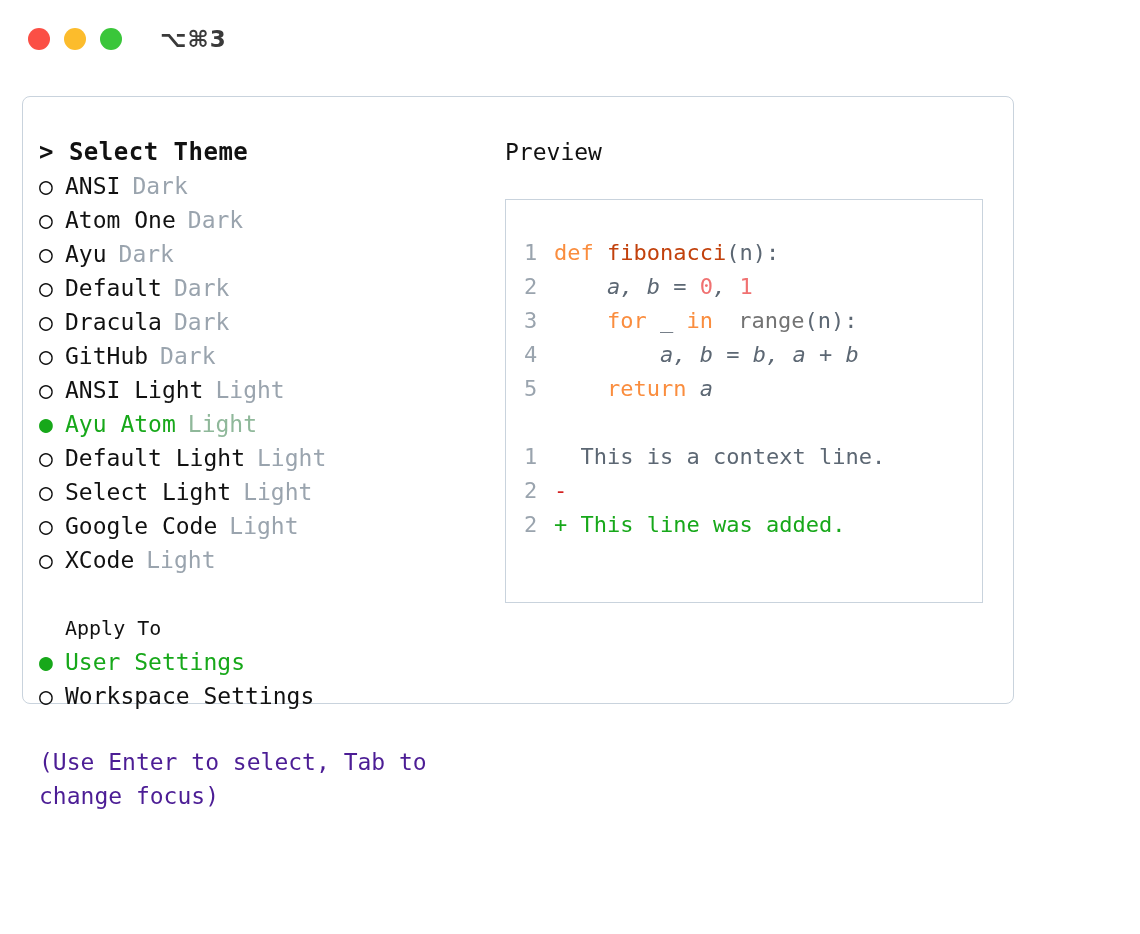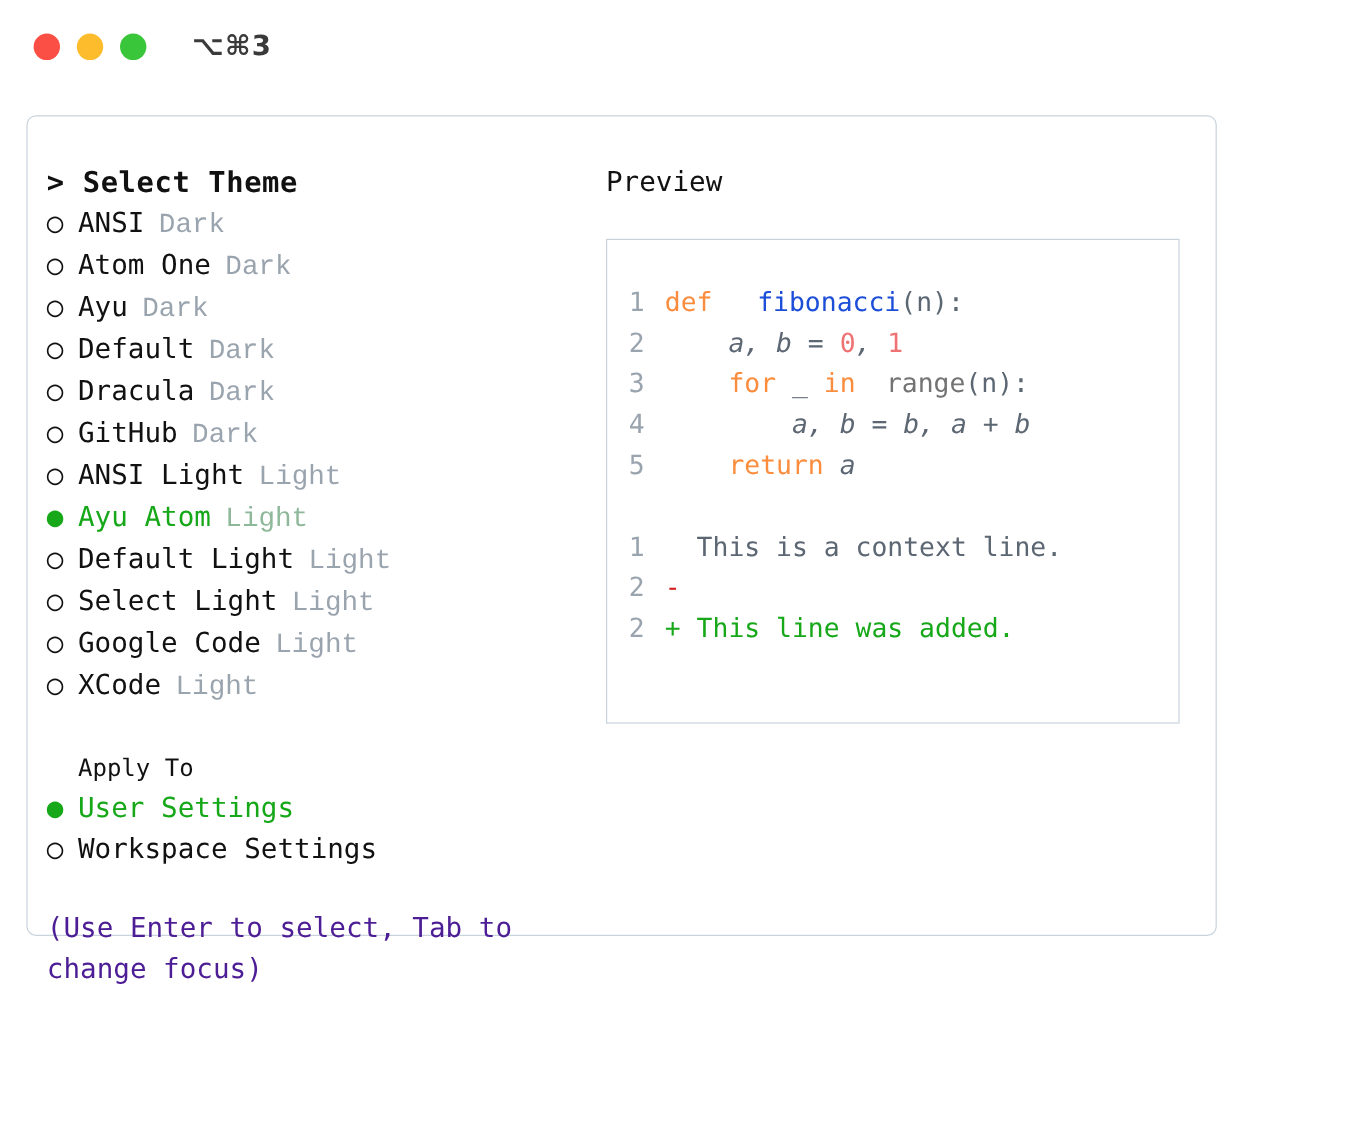--- a/index.html
+++ b/index.html
@@ -49,21 +49,21 @@
     font-weight: bold;
     color: #3a3a3a;
     letter-spacing: 1px;
     font-family: "DejaVu Sans", sans-serif;
   }
   .panel {
     position: absolute;
     left: 22px;
     top: 96px;
     width: 992px;
-    height: 684px;
+    height: 608px;
     border: 1px solid #c9d3dd;
     border-radius: 8px;
     box-sizing: border-box;
     background: #ffffff;
   }
   .cols {
     display: flex;
     padding: 38px 0 0 0;
   }
   .left-col {
@@ -97,21 +97,20 @@
     display: inline-block;
     flex: 0 0 26px;
     color: #111111;
   }
   .bullet.sel { color: #17a81a; }
   .theme-name { color: #111111; }
   .theme-row.selected .theme-name { color: #17a81a; }
   .theme-kind {
     color: #9aa4ae;
     margin-left: 12px;
-    font-family: Liberation Mono, monospace;
   }
   .theme-row.selected .theme-kind { color: #8fb89a; }
   .section-gap { height: 34px; }
   .apply-title {
     font-size: 20px;
     line-height: 34px;
     color: #111111;
     white-space: pre;
     padding-left: 26px;
   }
@@ -155,21 +154,21 @@
   }
   .lineno {
     color: #9aa4ae;
     width: 30px;
     display: inline-block;
     text-align: left;
     flex: 0 0 30px;
   }
   .code-body { white-space: pre; }
   .kw { color: #fa8d3e; }
-  .fn { color: #1d4ed8; margin-left: 24px; }
+  .fn { color: #c2410c; }
   .num { color: #f07171; }
   .builtin { color: #737373; margin-left: 12px; }
   .plain { color: #5c6773; }
   .italic { font-style: italic; color: #5c6773; }
   .blank { height: 34px; }
   .diff-ctx { color: #5c6773; }
   .diff-del { color: #d32020; }
   .diff-add { color: #17a81a; }
 </style>
 </head>

